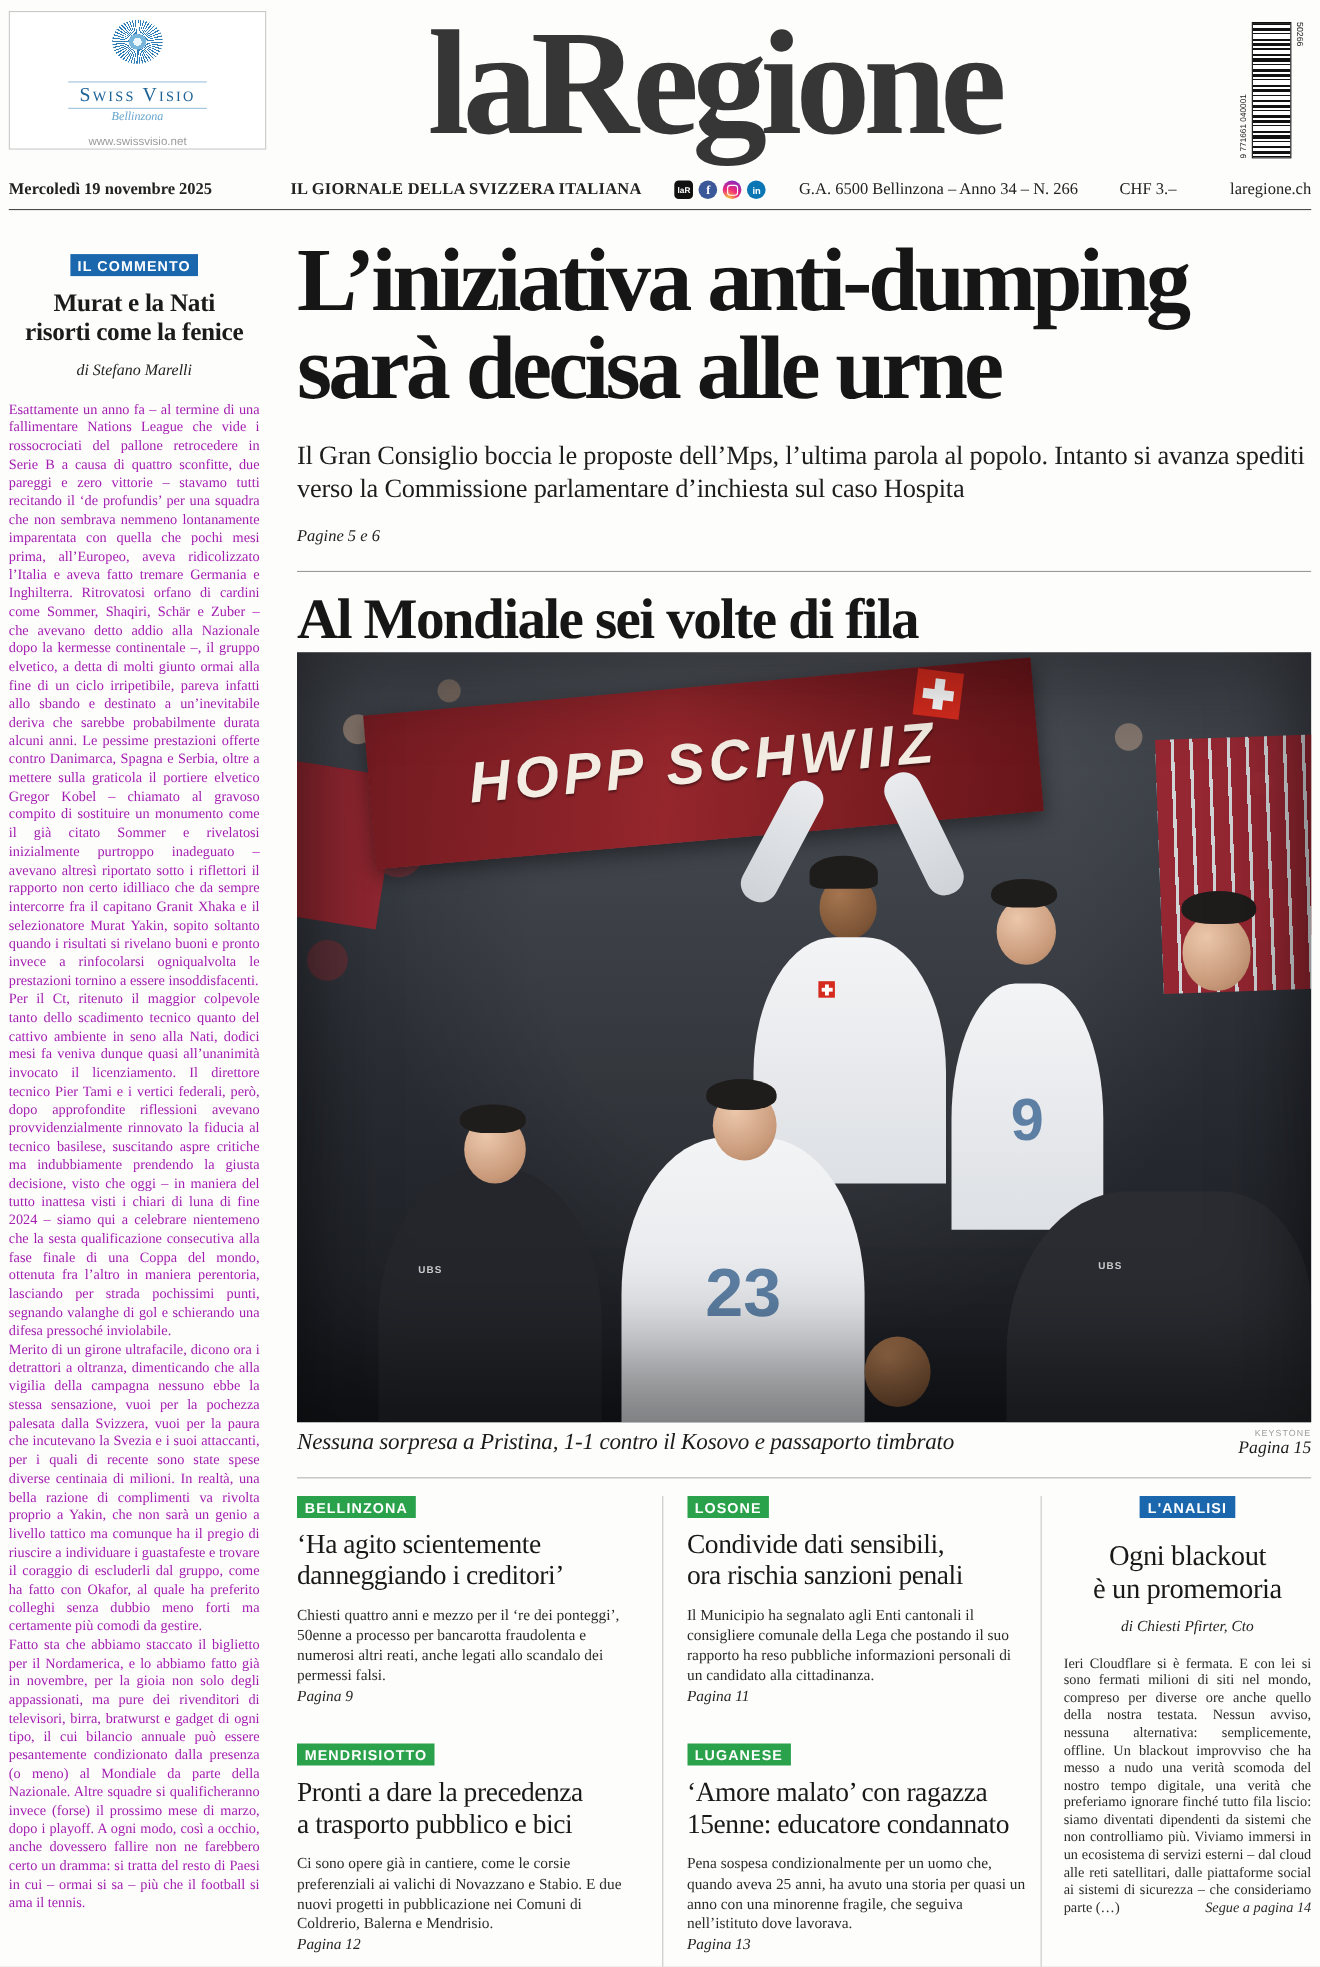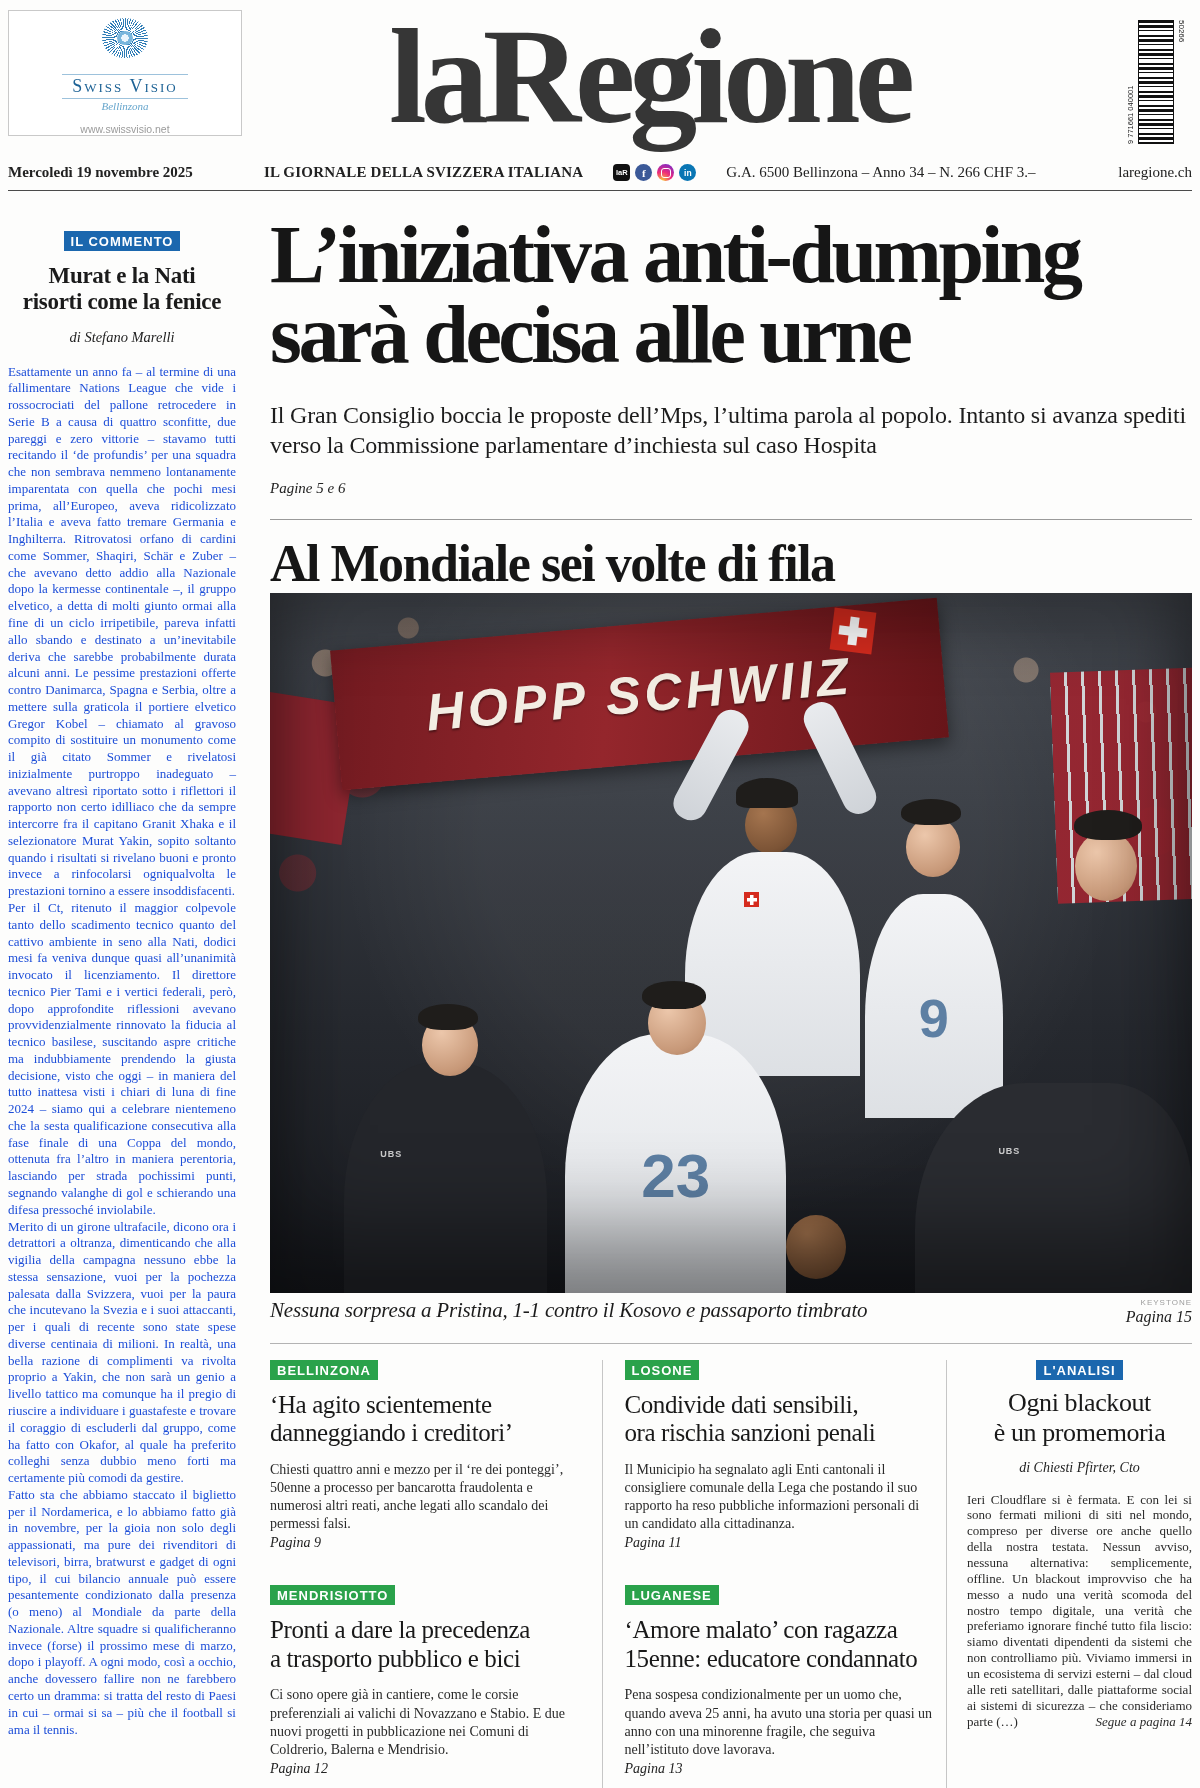--- a/index.html
+++ b/index.html
@@ -36,40 +36,40 @@
   .d-tag{margin-right:30px;letter-spacing:.2px;}
   .icons{display:flex;gap:5px;margin-right:30px;align-items:center;}
   .icn{width:17px;height:17px;border-radius:50%;color:#fff;display:flex;align-items:center;justify-content:center;
        font:bold 9px "Liberation Sans",sans-serif;}
   .icn.lar{border-radius:4px;background:#111;font-size:7.5px;}
   .icn.fb{background:#3b5998;font-family:"Liberation Serif",serif;font-size:11px;}
   .icn.ig{background:radial-gradient(circle at 30% 100%,#f9ce34,#ee2a7b 45%,#6228d7);position:relative;}
   .icn.ig::after{content:"";width:8px;height:8px;border:1.5px solid #fff;border-radius:3px;}
   .icn.li{background:#0a76b4;font-size:8.5px;}
   .d-edition{font-weight:normal;flex:1;}
-  .d-price{text-align:right;}
+  .d-price{margin-left:34px;text-align:right;}
   .d-site{font-weight:normal;}
 
   
   .content{display:flex;gap:34px;margin-top:24px;}
   .left-col{width:228px;flex:none;padding-top:16px;}
   .main-col{flex:1;min-width:0;}
 
   
   .badge{display:inline-block;color:#fff;font:bold 13px "Liberation Sans",sans-serif;
          letter-spacing:1px;padding:3px 7px 2px;text-transform:uppercase;}
   .badge.blue{background:#1b67ae;}
   .badge.green{background:#2aa24b;}
 
   
   .commento-head{text-align:center;}
   .commento-title{font-weight:bold;font-size:23px;line-height:1.12;letter-spacing:-.3px;
                   margin:12px 0 0;color:#1b1b1b;}
   .byline{font-style:italic;font-size:14.5px;margin-top:14px;}
-  .commento-body{margin-top:18px;font-size:13px;line-height:1.29;text-align:justify;color:#1d4ed8;}
+  .commento-body{margin-top:18px;font-size:13px;line-height:1.29;text-align:justify;color:#a21caf;}
   .commento-body p{margin:0;}
 
   
   .lead-headline{font-weight:bold;font-size:82px;line-height:.98;letter-spacing:-3.5px;
                  color:#161616;margin:0;}
   .standfirst{font-size:24px;line-height:1.25;margin-top:24px;color:#1d1d1d;letter-spacing:-.2px;}
   .pagine{font-style:italic;font-size:15px;margin-top:20px;}
   .rule{border:none;border-top:1px solid #9a9a9a;margin:22px 0 2px;}
   .second-headline{font-weight:bold;font-size:52px;letter-spacing:-1.5px;color:#161616;margin:14px 0 0;}
 
@@ -130,21 +130,21 @@
   .bottom{display:flex;margin-top:16px;height:470px;}
   .bottom-main{flex:1;border-top:1px solid #b3b3b3;padding-top:16px;display:flex;min-width:0;}
   .story-col{flex:1;padding-right:22px;min-width:0;}
   .story-col.second{border-left:1px solid #c6c6c6;padding-left:22px;padding-right:12px;}
   .story + .story{margin-top:34px;}
   .story-title{font-size:25px;line-height:1.14;letter-spacing:-.4px;color:#191919;margin:11px 0 13px;font-weight:normal;}
   .story-text{font-size:14px;line-height:1.3;color:#2a2a2a;margin:0;}
   .story-page{font-style:italic;font-size:14px;margin-top:2px;}
   .analisi{width:246px;flex:none;border-left:1px solid #c6c6c6;padding-left:20px;box-sizing:border-box;}
   .analisi-head{text-align:center;}
-  .analisi-title{font-size:26px;line-height:1.15;letter-spacing:-.4px;margin:8px 0 0;font-weight:normal;color:#191919;}
+  .analisi-title{font-size:26px;line-height:1.15;letter-spacing:-.4px;margin:20px 0 0;font-weight:normal;color:#191919;}
   .analisi-byline{font-style:italic;font-size:14px;margin-top:12px;}
   .analisi-body{margin-top:16px;font-size:13px;line-height:1.22;text-align:justify;color:#2a2a2a;}
   .segue{float:right;font-style:italic;}
 </style>
 </head>
 <body>
 
 <div class="page">
 
   <header class="masthead">

